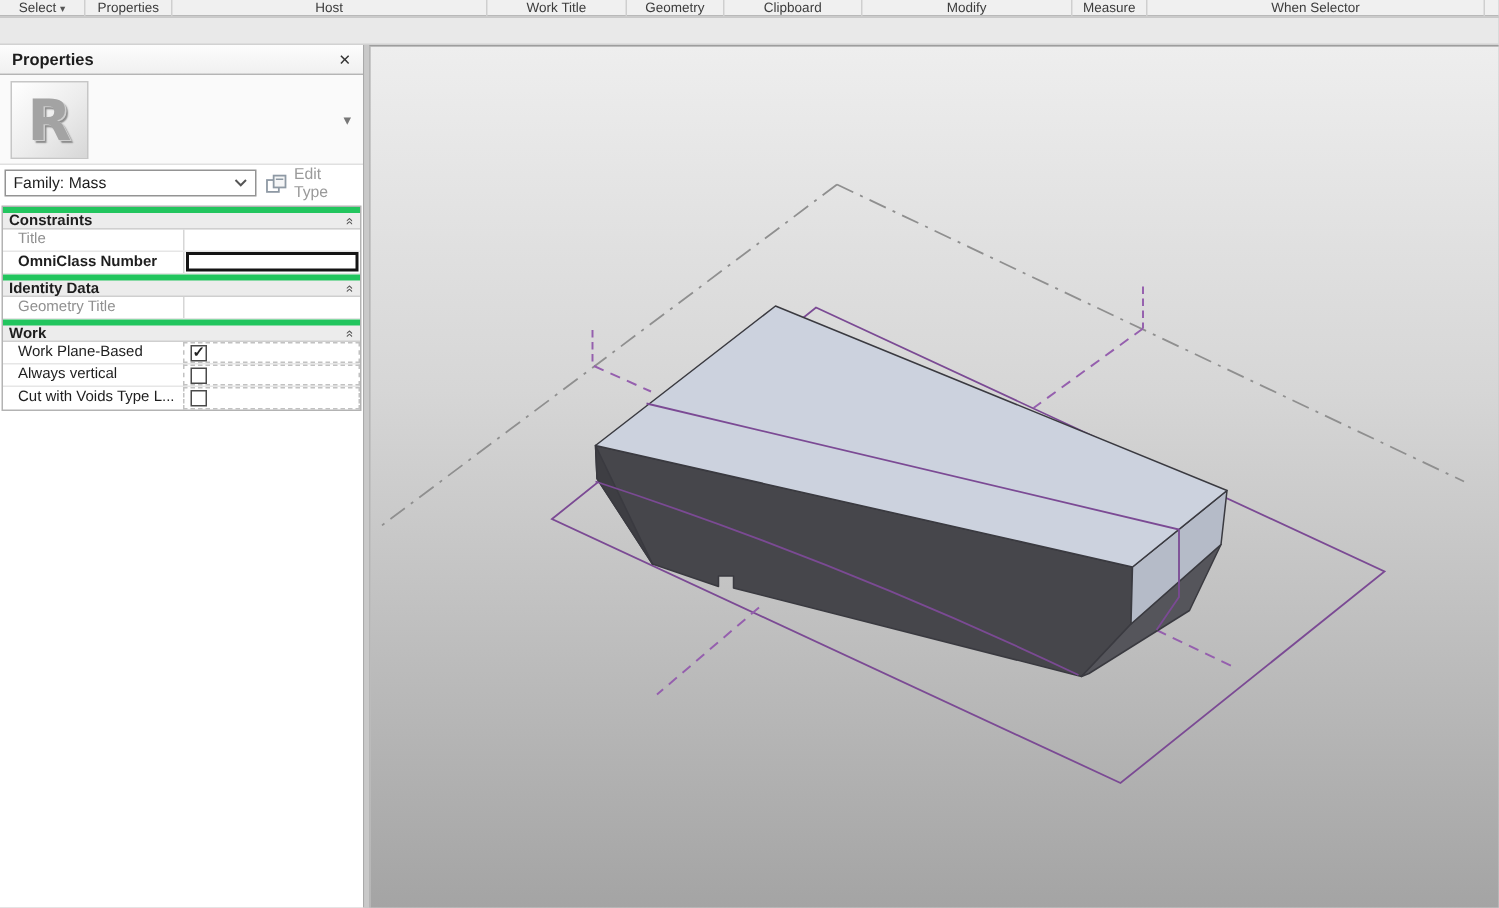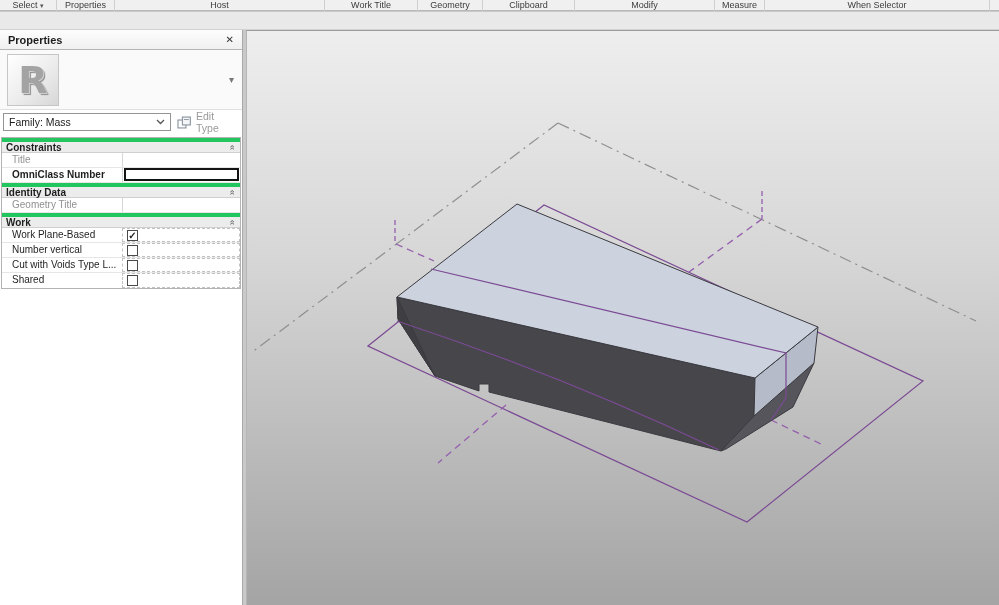--- a/index.html
+++ b/index.html
@@ -160,37 +160,29 @@
     </div>
     <div class="prow">
       <div class="plabel">Work Plane-Based</div>
       <div class="pvalue dashed">
         <span class="cb">
             <span class="mark">✓</span>
           </span>
       </div>
     </div>
     <div class="prow">
-      <div class="plabel">Number vertical</div>
+      <div class="plabel">Always vertical</div>
       <div class="pvalue dashed">
         <span class="cb">
             <span class="mark"></span>
           </span>
       </div>
     </div>
     <div class="prow">
       <div class="plabel">Cut with Voids Type L...</div>
-      <div class="pvalue dashed">
-        <span class="cb">
-            <span class="mark"></span>
-          </span>
-      </div>
-    </div>
-    <div class="prow">
-      <div class="plabel">Shared</div>
       <div class="pvalue dashed">
         <span class="cb">
             <span class="mark"></span>
           </span>
       </div>
     </div>
   </div>
 </div>
 
 <div class="canvas3d">

